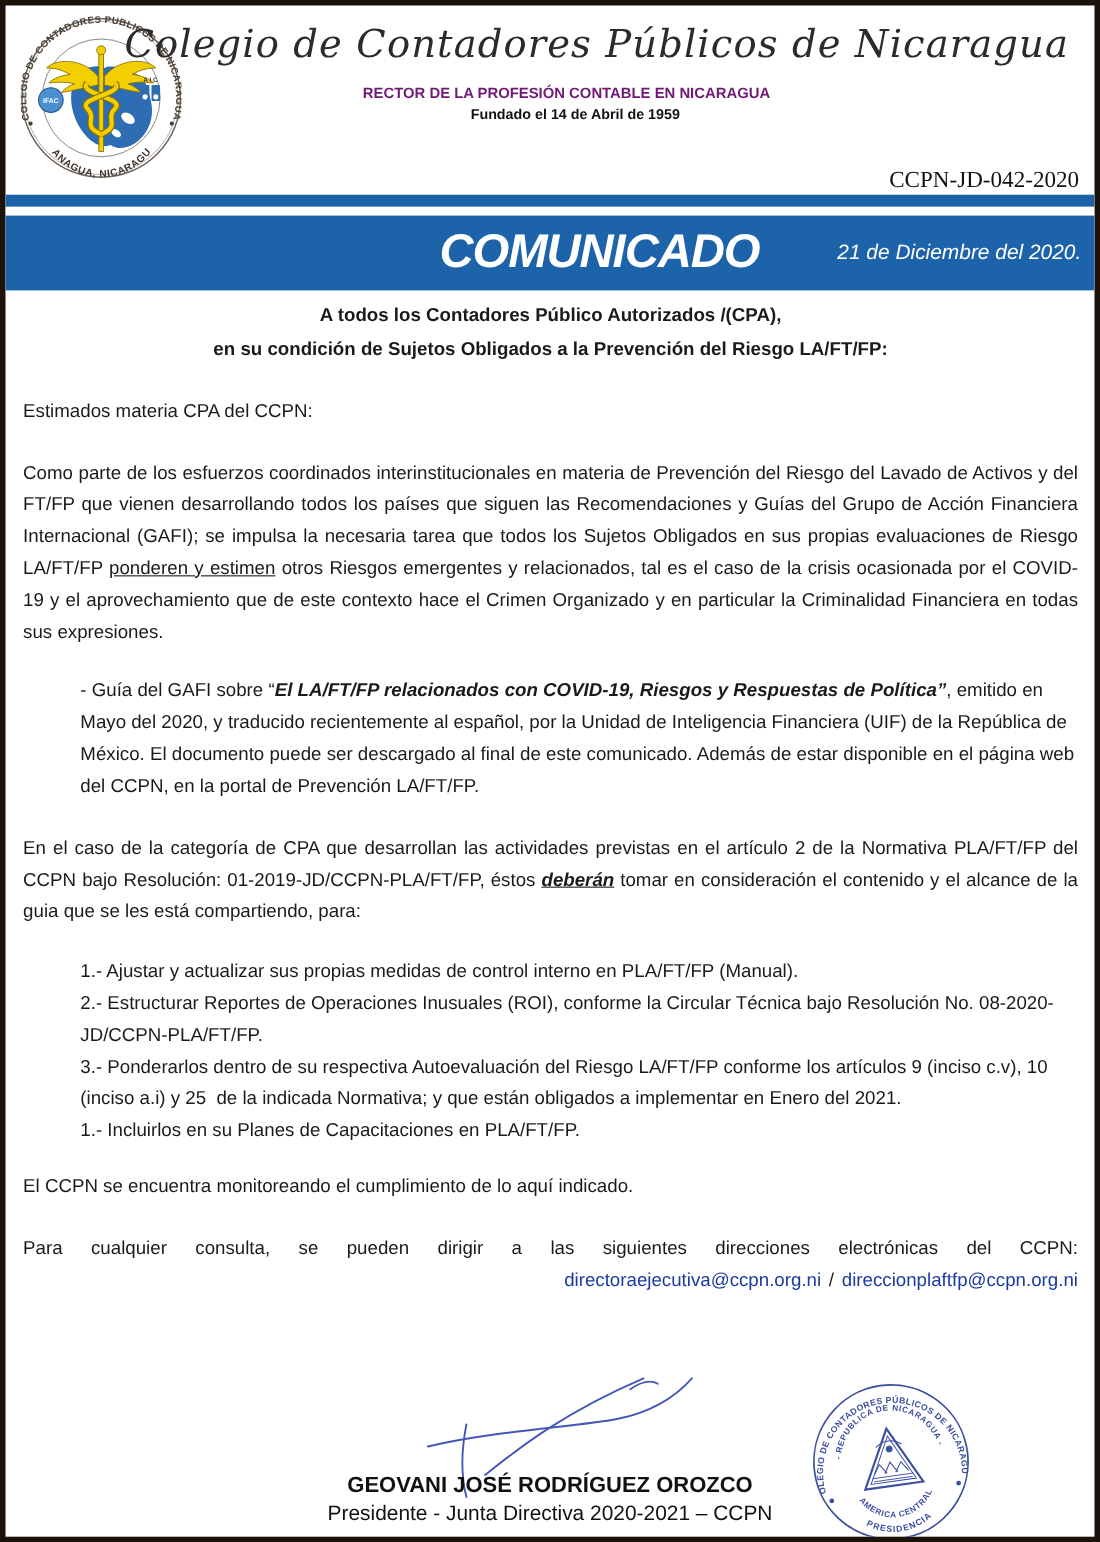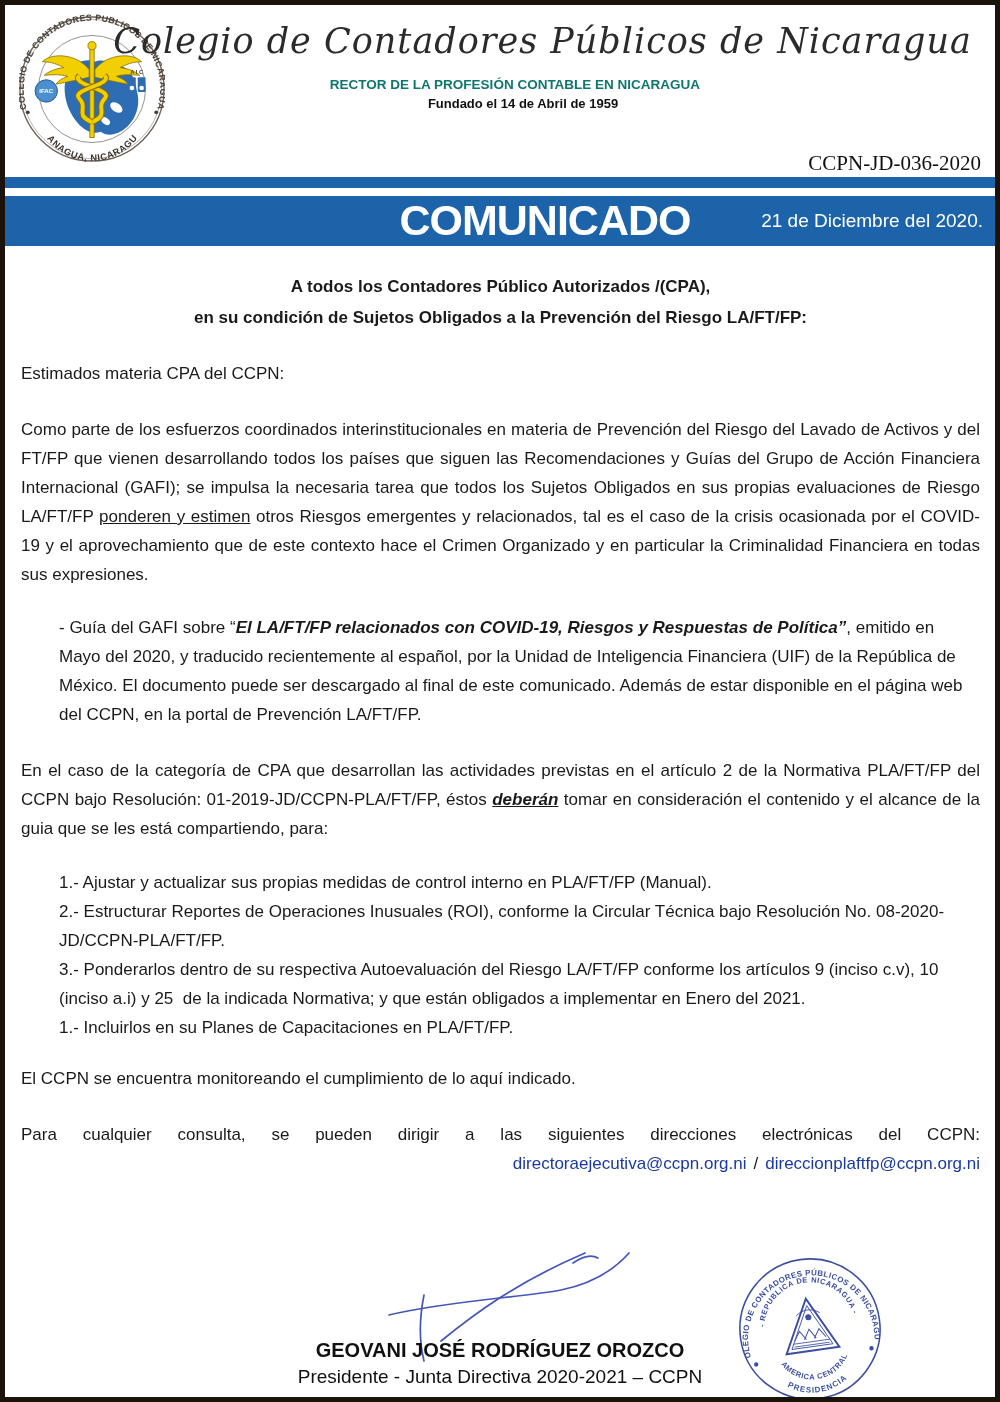--- a/index.html
+++ b/index.html
@@ -4,42 +4,42 @@
 <style>
   html,body{margin:0;padding:0;background:#ffffff;}
   .page{position:relative;width:1000px;height:1402px;box-sizing:border-box;
     border:5px solid #1b120a;background:#fff;overflow:hidden;
     font-family:"Liberation Sans",sans-serif;color:#1a1a1a;}
   
   .logo{position:absolute;left:14px;top:8px;}
   .org-title{position:absolute;left:0;right:0;top:16px;text-align:center;padding-left:85px;
     font-family:"DejaVu Serif",serif;font-style:italic;font-size:35px;color:#2b2b2b;letter-spacing:1px;}
   .tagline{position:absolute;left:0;right:0;top:72px;text-align:center;padding-left:30px;
-    font-size:13.5px;font-weight:bold;color:#0f766e;}
+    font-size:13.5px;font-weight:bold;color:#701a75;}
   .founded{position:absolute;left:0;right:0;top:91px;text-align:center;padding-left:46px;
     font-size:13px;font-weight:bold;color:#111;}
   .ref{position:absolute;right:14px;top:146px;font-family:"Liberation Serif",serif;
     font-size:21px;color:#111;}
   
   .banner{position:absolute;left:0;top:172px;width:100%;}
   .stripe{height:11px;background:#1d63a9;}
   .gapline{height:8px;background:#fff;}
-  .band{height:50px;background:#1d63a9;position:relative;}
+  .band{height:68px;background:#1d63a9;position:relative;font-style:italic;}
   .band-title{position:absolute;left:0;right:0;top:50%;transform:translate(45px,-52%);
     text-align:center;color:#fff;font-weight:bold;font-size:43px;letter-spacing:-1px;}
   .band-date{position:absolute;right:12px;top:50%;transform:translateY(-50%);
     color:#fff;font-size:19px;}
   
   .content{position:absolute;top:253px;left:16px;right:15px;font-size:17px;line-height:29px;}
   .recipient{margin-top:13px;text-align:center;font-weight:bold;font-size:17px;line-height:31px;}
   .greeting{margin:26px 0 0 0;}
   .para{margin:27px 0 0 0;}
   .j{text-align:justify;}
   .contact{text-align:justify;text-align-last:justify;}
-  .indent-block{margin-left:38px;}
+  .indent-block{margin-left:52px;}
   .indent-block .para{text-align:left;}
   .list{margin-top:25px;}
   .item{text-align:left;}
   .u{text-decoration:underline;}
   .bi{font-weight:bold;font-style:italic;}
   .biu{font-weight:bold;font-style:italic;text-decoration:underline;}
   .email-line{margin:0;text-align:right;}
   .email{color:#1b3aa0;text-decoration:none;cursor:pointer;}
   .sep{color:#222;margin:0 7px;}
   
@@ -98,21 +98,21 @@
         <circle cx="126" cy="77" r="2.4" fill="#ffffff"></circle>
       </g>
       <text font-family="Liberation Sans, sans-serif" font-size="9.5" font-weight="bold" fill="#3c342c" letter-spacing="0.6">
         <textPath href="#lg-bot" startOffset="50%" text-anchor="middle">MANAGUA, NICARAGUA</textPath>
       </text>
     </svg>
 
     <div class="org-title">Colegio de Contadores Públicos de Nicaragua</div>
     <div class="tagline">RECTOR DE LA PROFESIÓN CONTABLE EN NICARAGUA</div>
     <div class="founded">Fundado el 14 de Abril de 1959</div>
-    <div class="ref">CCPN-JD-036-2020</div>
+    <div class="ref">CCPN-JD-042-2020</div>
   </div>
 
   <div class="banner">
     <div class="stripe"></div>
     <div class="gapline"></div>
     <div class="band">
       <div class="band-title">COMUNICADO</div>
       <div class="band-date">21 de Diciembre del 2020.</div>
     </div>
   </div>

